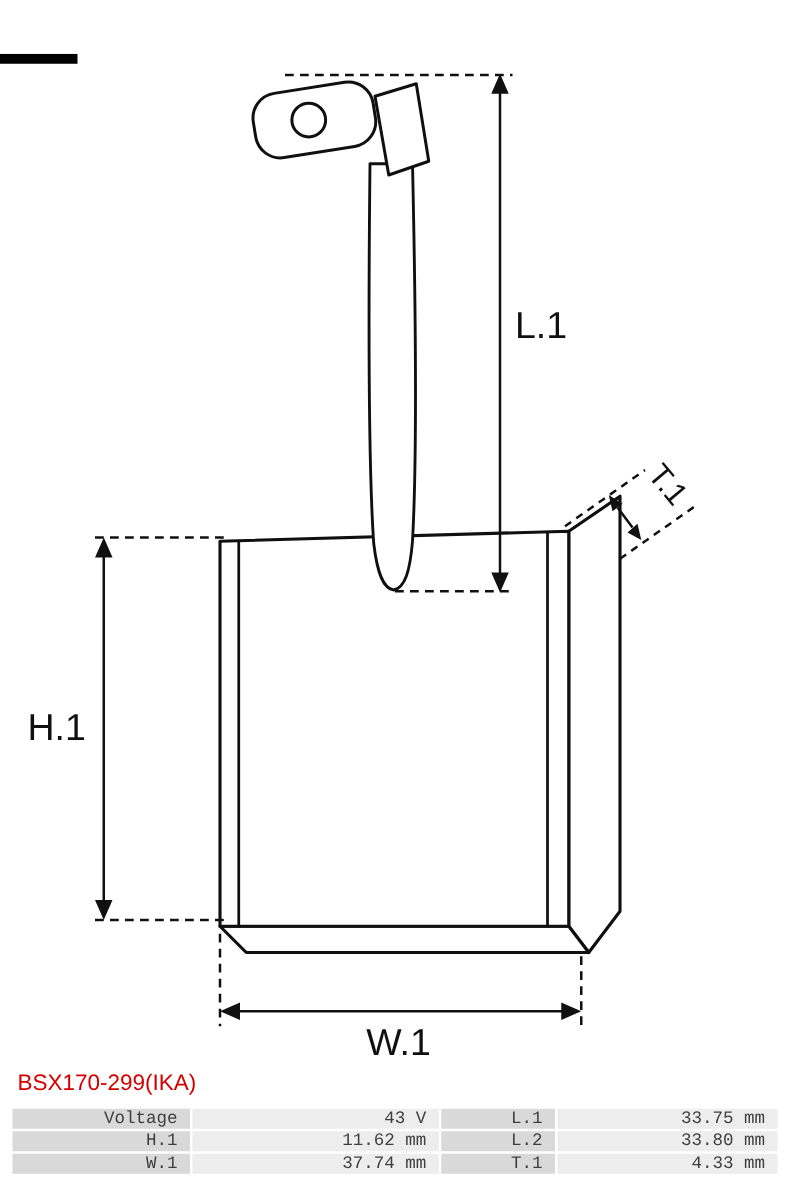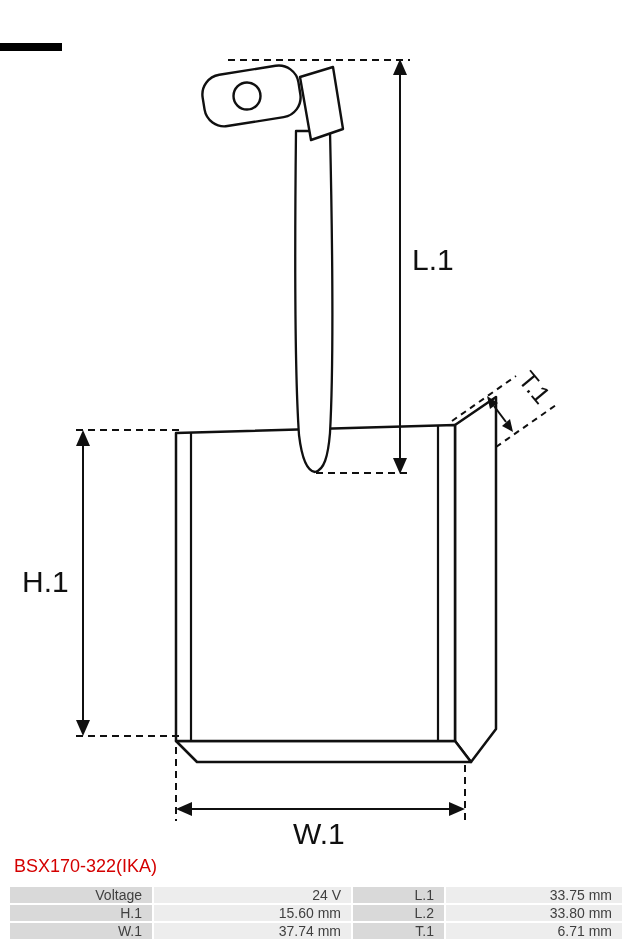--- a/index.html
+++ b/index.html
@@ -41,20 +41,21 @@
   }
   table.specs td{
     height:15px;
     padding:0 10px;
     font-size:14px;
     color:#3f3f3f;
     text-align:right;
     vertical-align:middle;
     white-space:nowrap;
     overflow:hidden;
+    font-family:Liberation Mono, monospace;
   }
   td.lbl{background:#d9d9d9;}
   td.val{background:#ededed;}
 </style>
 </head>
 <body>
 
 <div class="stage">
 
   <div class="logo-artifact"></div>
@@ -109,44 +110,44 @@
     <g stroke="#101010" stroke-width="2" fill="none">
       <path d="M452,378 L516,333" stroke-dasharray="6 5"></path>
       <path d="M496,404 L556,362" stroke-dasharray="6 5"></path>
       <path d="M494,363 L506,379"></path>
       <polygon points="487,353 498,360 490,366" fill="#101010" stroke="none"></polygon>
       <polygon points="513,389 510,376 502,383" fill="#101010" stroke="none"></polygon>
     </g>
     <text class="dimtext-small" x="528" y="350" text-anchor="middle" transform="rotate(50 528 350)">T.1</text>
   </svg>
 
-  <div class="part-number">BSX170-322(IKA)</div>
+  <div class="part-number">BSX170-299(IKA)</div>
 
   <table class="specs">
     <colgroup>
       <col style="width:142px">
         <col style="width:197px">
       <col style="width:91px">
         <col style="width:176px">
     </colgroup>
     <tbody>
       <tr>
         <td class="lbl">Voltage</td>
-        <td class="val">24 V</td>
+        <td class="val">43 V</td>
         <td class="lbl">L.1</td>
         <td class="val">33.75 mm</td>
       </tr>
       <tr>
         <td class="lbl">H.1</td>
-        <td class="val">15.60 mm</td>
+        <td class="val">11.62 mm</td>
         <td class="lbl">L.2</td>
         <td class="val">33.80 mm</td>
       </tr>
       <tr>
         <td class="lbl">W.1</td>
         <td class="val">37.74 mm</td>
         <td class="lbl">T.1</td>
-        <td class="val">6.71 mm</td>
+        <td class="val">4.33 mm</td>
       </tr>
     </tbody>
   </table>
 
 </div>
 
 </body></html>

